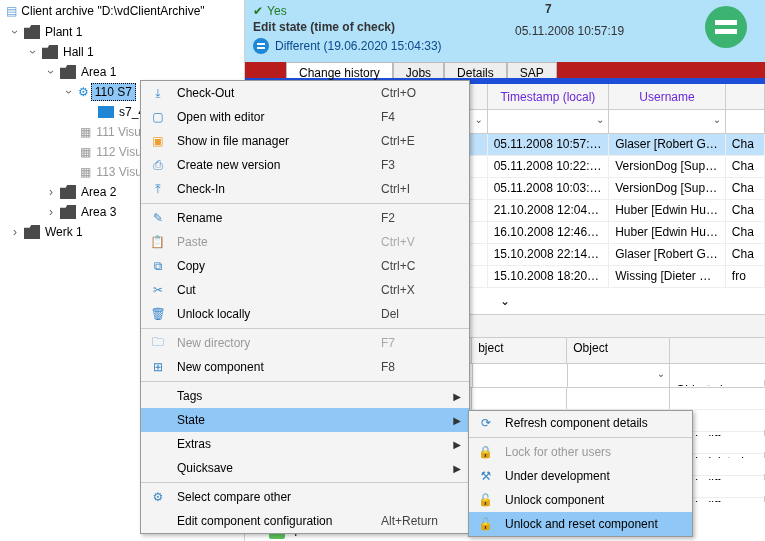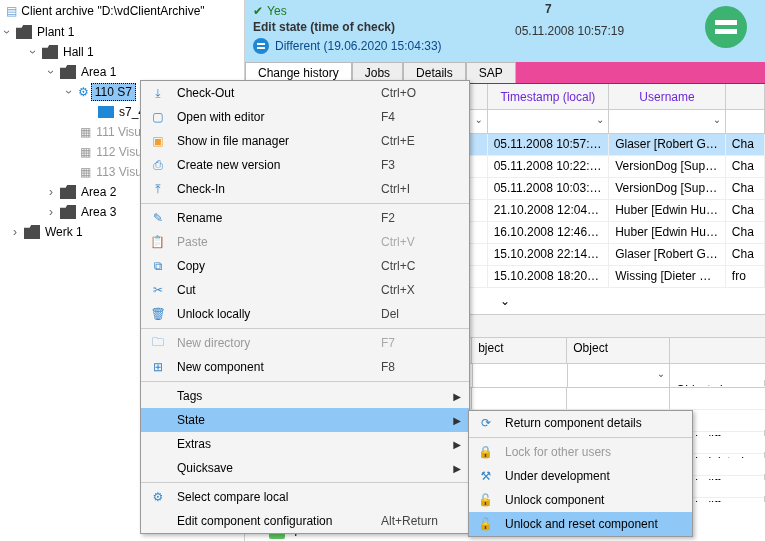--- a/index.html
+++ b/index.html
@@ -20,21 +20,21 @@
 .diff-row { display:flex; align-items:center; gap:6px; margin-top:4px; color:#0a4a8a;}
 .diff-circ { width:16px; height:16px; border-radius:50%; background:#1e88d6; position:relative;}
 .diff-circ::before,.diff-circ::after{content:"";position:absolute;background:#fff;}
 .diff-circ::before{width:8px;height:2px;top:5px;left:4px;}
 .diff-circ::after{width:8px;height:2px;top:9px;left:4px;}
 .header-seven { position:absolute; left:300px; top:2px; font-weight:bold; color:#333;}
 .header-date { position:absolute; left:270px; top:24px; color:#333;}
 .big-eq { position:absolute; right:18px; top:6px; width:42px; height:42px; border-radius:50%; background:#3cb371; display:flex; align-items:center; justify-content:center;}
 .big-eq::before,.big-eq::after{content:"";position:absolute;width:22px;height:5px;background:#fff;}
 .big-eq::before{top:14px;} .big-eq::after{top:23px;}
-.tabs { display:flex; border-bottom:1px solid #1d4ed8; background:#ec4899; height:22px; }
+.tabs { display:flex; border-bottom:6px solid #1d4ed8; background:#b91c1c; height:22px;padding-left:41px; }
 .tab { padding:3px 12px; border:1px solid #bbb; border-bottom:none; background:#eee; margin-right:0;}
 .tab.active { background:#fff; }
 .grid { position: relative; }
 .grid-head { display:flex; background:#f5f5f5; border-bottom:1px solid #ccc; height:26px; }
 .gh { border-right:1px solid #ccc; padding:4px 6px; display:flex; align-items:center; justify-content:center; color:#6d28d9; position:relative;}
 .grid-filter { display:flex; height:24px; border-bottom:1px solid #ccc; background:#fff;}
 .gf { border-right:1px solid #ccc; position:relative;}
 .gf .dd { position:absolute; right:4px; top:4px; color:#555; font-size:10px;}
 .grid-row { display:flex; height:22px; border-bottom:1px solid #eee; }
 .gc { border-right:1px solid #eee; padding:3px 6px; overflow:hidden; white-space:nowrap; text-overflow:ellipsis; }
@@ -60,21 +60,21 @@
 .green-sq::after{content:"≡"; color:#fff; position:absolute; left:3px; top:-2px; font-size:12px;}
 </style>
 </head>
 <body>
 
 <div class="tree-panel">
   <div class="tree-title">
     <span class="icon">▤</span>
     <span>Client archive "D:\vdClientArchive"</span>
   </div>
-  <div class="tree-row" style="">
+  <div class="tree-row" style="padding-left:8px">
     <span class="chev open">›</span>
     <span class="folder-icon"></span>
     <span class="tree-label">Plant 1</span>
   </div>
   <div class="tree-row" style="padding-left:26px">
     <span class="chev open">›</span>
     <span class="folder-icon"></span>
     <span class="tree-label">Hall 1</span>
   </div>
   <div class="tree-row" style="padding-left:44px">
@@ -335,33 +335,33 @@
       <span class="cm-sub">▶</span>
     </div>
   <div class="cm-row">
       <span class="cm-icon"></span>
       <span class="cm-label">Quicksave</span>
       <span class="cm-sub">▶</span>
     </div>
   <div class="cm-sep"></div>
   <div class="cm-row">
       <span class="cm-icon">⚙</span>
-      <span class="cm-label">Select compare local</span>
+      <span class="cm-label">Select compare other</span>
     </div>
   <div class="cm-row">
       <span class="cm-icon"></span>
       <span class="cm-label">Edit component configuration</span>
       <span class="cm-short">Alt+Return</span>
     </div>
 </div>
 
 <div class="submenu">
   <div class="cm-row">
       <span class="cm-icon">⟳</span>
-      <span class="cm-label">Return component details</span>
+      <span class="cm-label">Refresh component details</span>
     </div>
   <div class="cm-sep"></div>
   <div class="cm-row disabled">
       <span class="cm-icon">🔒</span>
       <span class="cm-label">Lock for other users</span>
     </div>
   <div class="cm-row">
       <span class="cm-icon">⚒</span>
       <span class="cm-label">Under development</span>
     </div>

